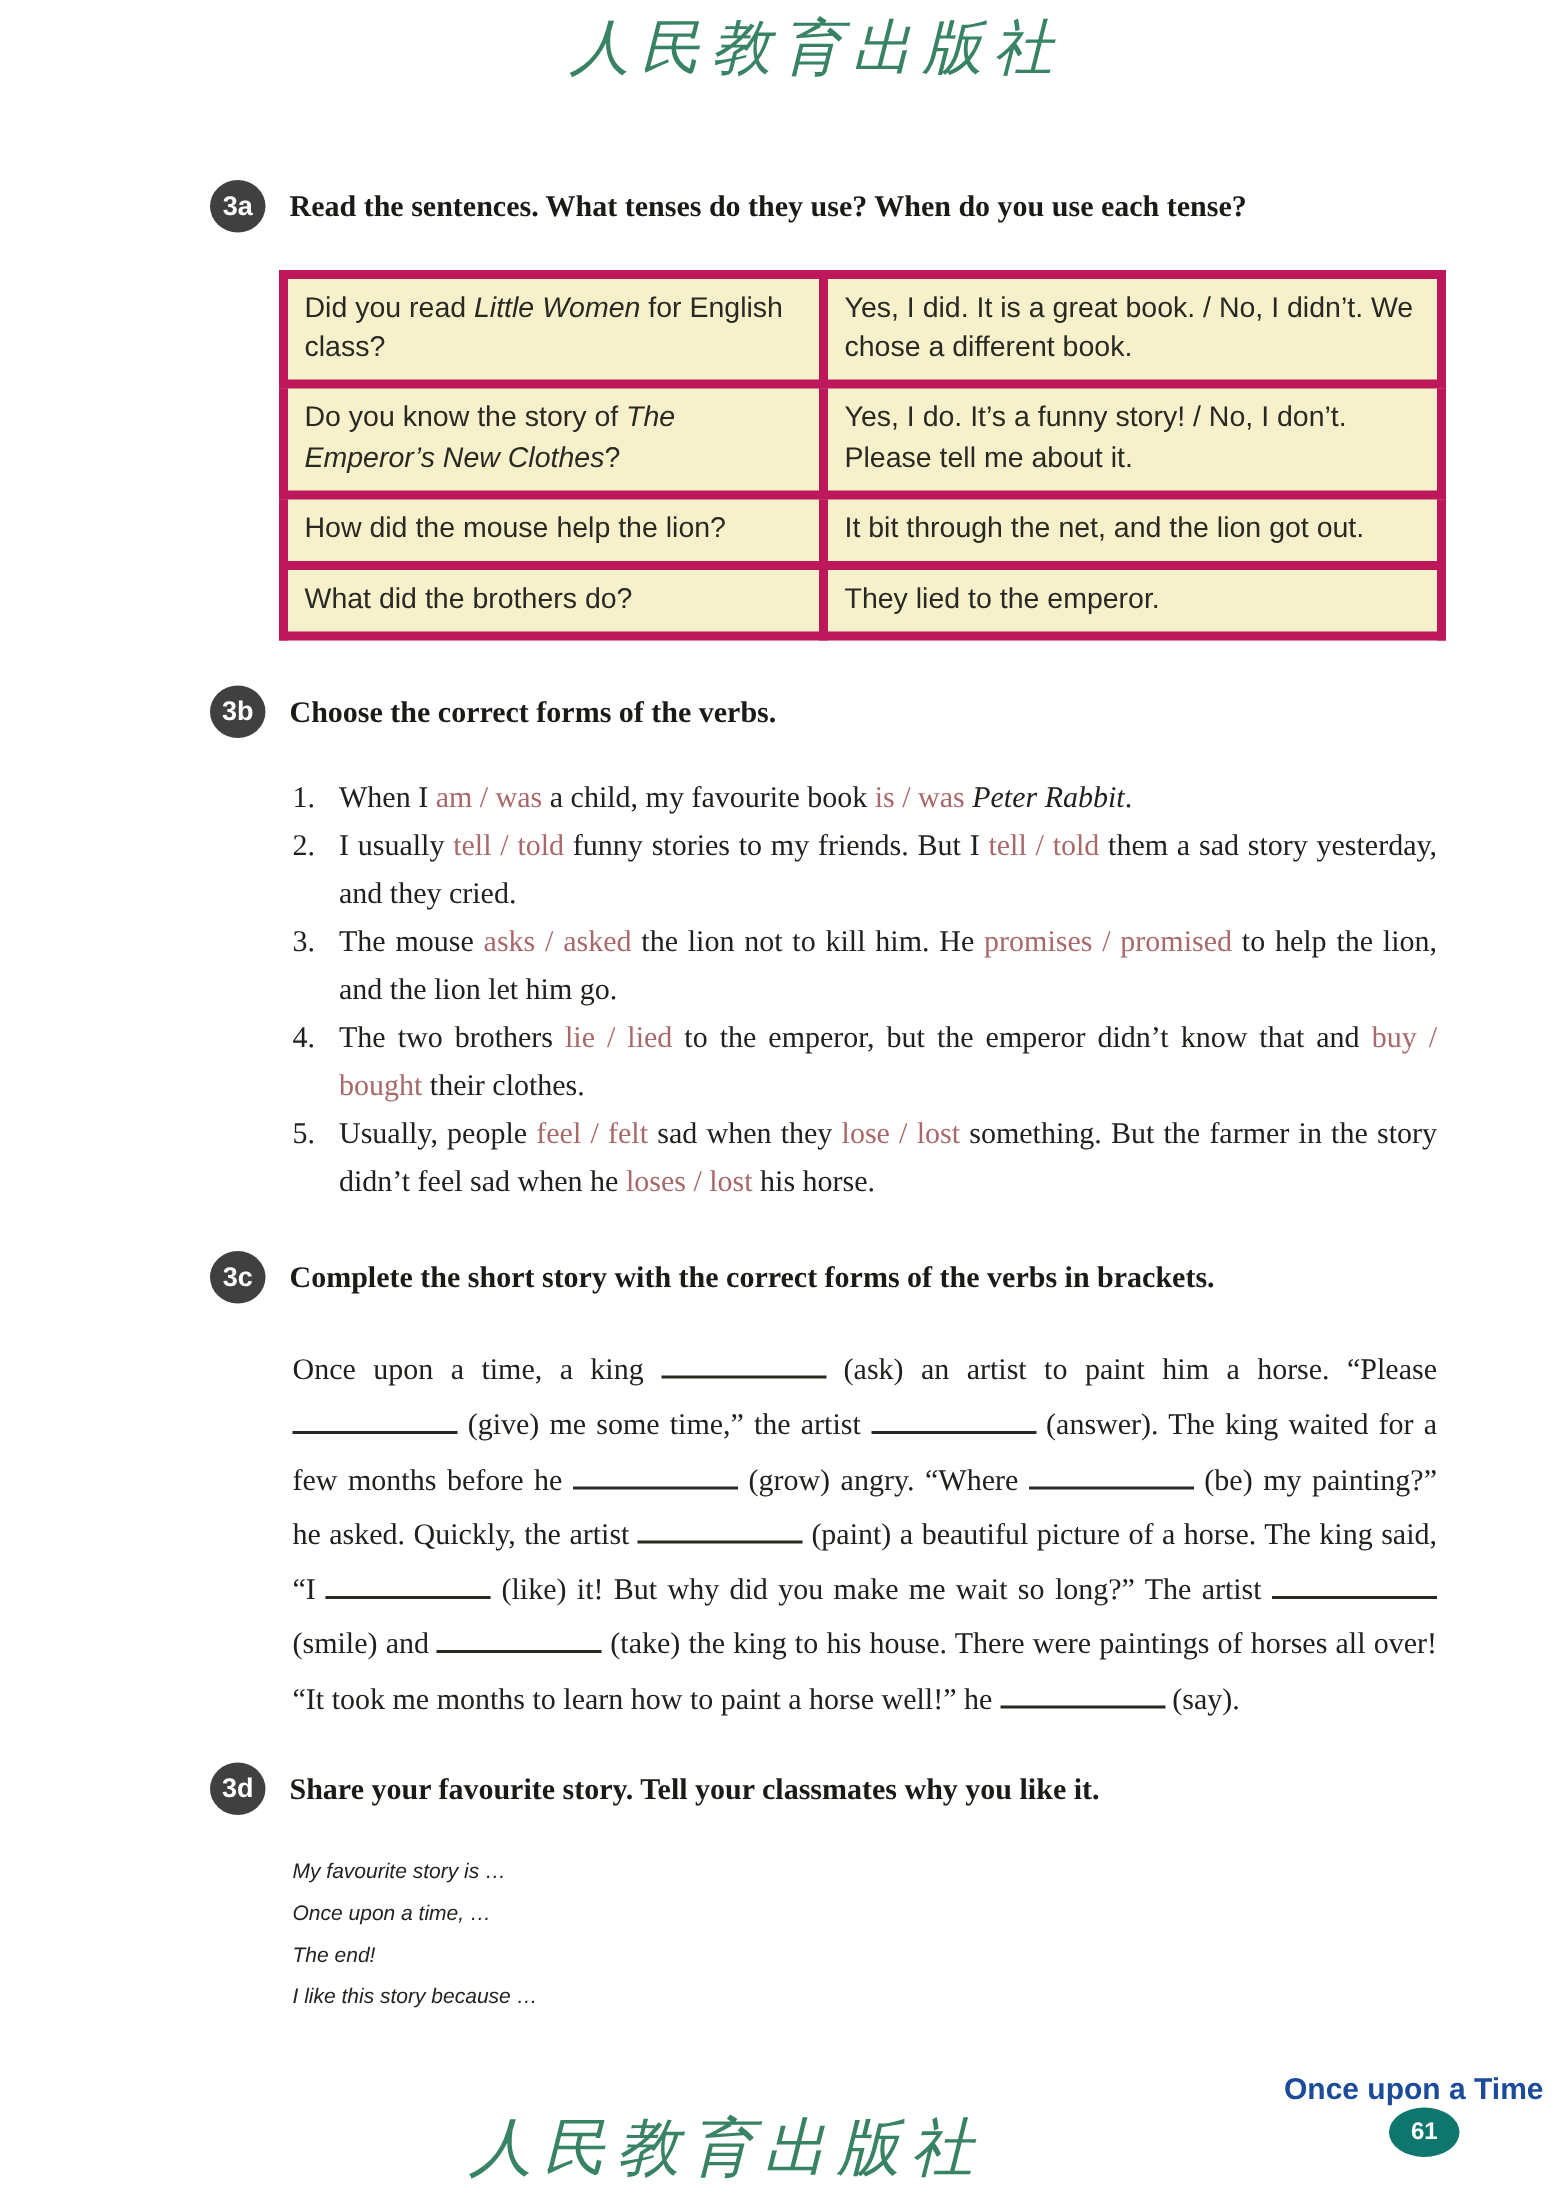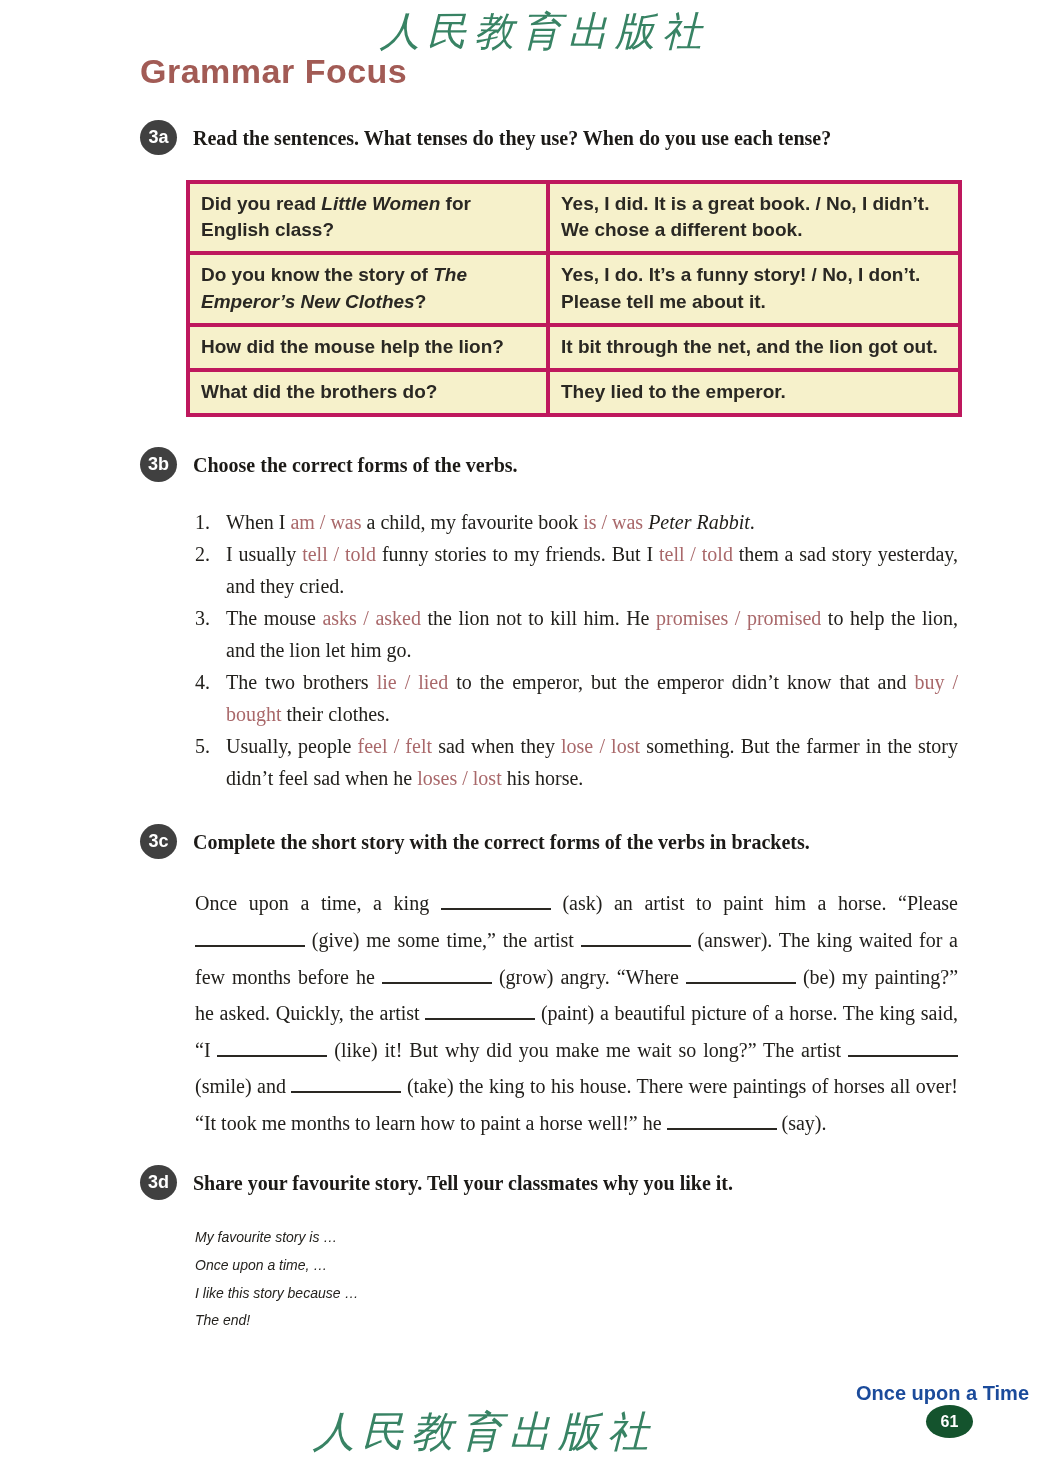--- a/index.html
+++ b/index.html
@@ -64,24 +64,23 @@
     table-layout:fixed;
     margin:25px 0 0 186px;
     width:772px;
     background:#f6f1cb;
     font-family:"Liberation Sans", sans-serif;
     font-size:19px;
     line-height:1.38;
     color:#2a2823;
   }
   .qa-table td{
-    border:4px solid #be185d;
+    border:6px solid #be185d;
     padding:7px 11px 8px 11px;
     vertical-align:top;
-    font-weight:bold;
   }
   
   .list{
     margin:24px 85px 0 195px;
     font-size:20px;
     line-height:1.6;
   }
   .li{display:flex;}
   .num{flex:0 0 31px;}
   .li-text{flex:1;text-align:justify;}
@@ -117,38 +116,37 @@
   .unit-title{
     color:#1b4b9b;
     font-family:"Liberation Sans", sans-serif;
     font-weight:bold;
     font-size:20px;
     margin-right:14px;
   }
   .page-num{
     width:47px;height:33px;
     border-radius:50%;
-    background:#14532d;
+    background:#0f766e;
     color:#ffffff;
     font-family:"Liberation Sans", sans-serif;
     font-weight:bold;font-size:16px;
     display:flex;align-items:center;justify-content:center;
   }
   .mt-3b{margin-top:30px;}
   .mt-3c{margin-top:30px;}
   .mt-3d{margin-top:24px;}
 </style>
 </head>
 <body>
 
 <div class="page">
 
   <div class="wm wm-top">人民教育出版社</div>
 
-  <h1 class="title">Grammar Focus</h1>
 
   <div class="content">
 
     <div class="sec-head">
       <span class="badge">3a</span>
       <span class="instr">Read the sentences. What tenses do they use? When do you use each tense?</span>
     </div>
 
     <table class="qa-table">
       <colgroup>
@@ -211,22 +209,22 @@
     <p class="story"><span>Once upon a time, a king </span><span class="blank"></span><span> (ask) an artist to paint him a horse. “Please </span><span class="blank"></span><span> (give) me some time,” the artist </span><span class="blank"></span><span> (answer). The king waited for a few months before he </span><span class="blank"></span><span> (grow) angry. “Where </span><span class="blank"></span><span> (be) my painting?” he asked. Quickly, the artist </span><span class="blank"></span><span> (paint) a beautiful picture of a horse. The king said, “I </span><span class="blank"></span><span> (like) it! But why did you make me wait so long?” The artist </span><span class="blank"></span><span> (smile) and </span><span class="blank"></span><span> (take) the king to his house. There were paintings of horses all over! “It took me months to learn how to paint a horse well!” he </span><span class="blank"></span><span> (say).</span></p>
 
     <div class="sec-head mt-3d">
       <span class="badge">3d</span>
       <span class="instr">Share your favourite story. Tell your classmates why you like it.</span>
     </div>
 
     <div class="prompts">
       <div>My favourite story is …</div>
       <div>Once upon a time, …</div>
+      <div>The end!</div>
       <div>I like this story because …</div>
-      <div>The end!</div>
     </div>
 
   </div>
 
   <div class="wm wm-bottom">人民教育出版社</div>
 
   <div class="footer-right">
     <span class="unit-title">Once upon a Time</span>
     <span class="page-num">61</span>
   </div>

